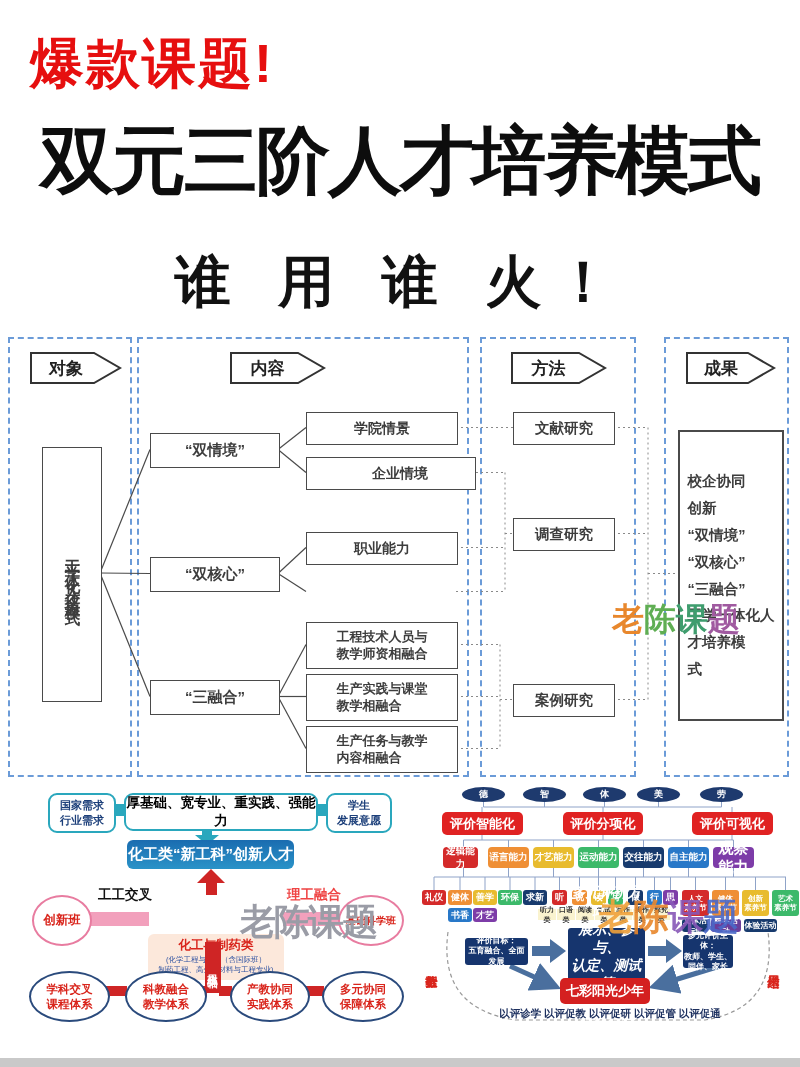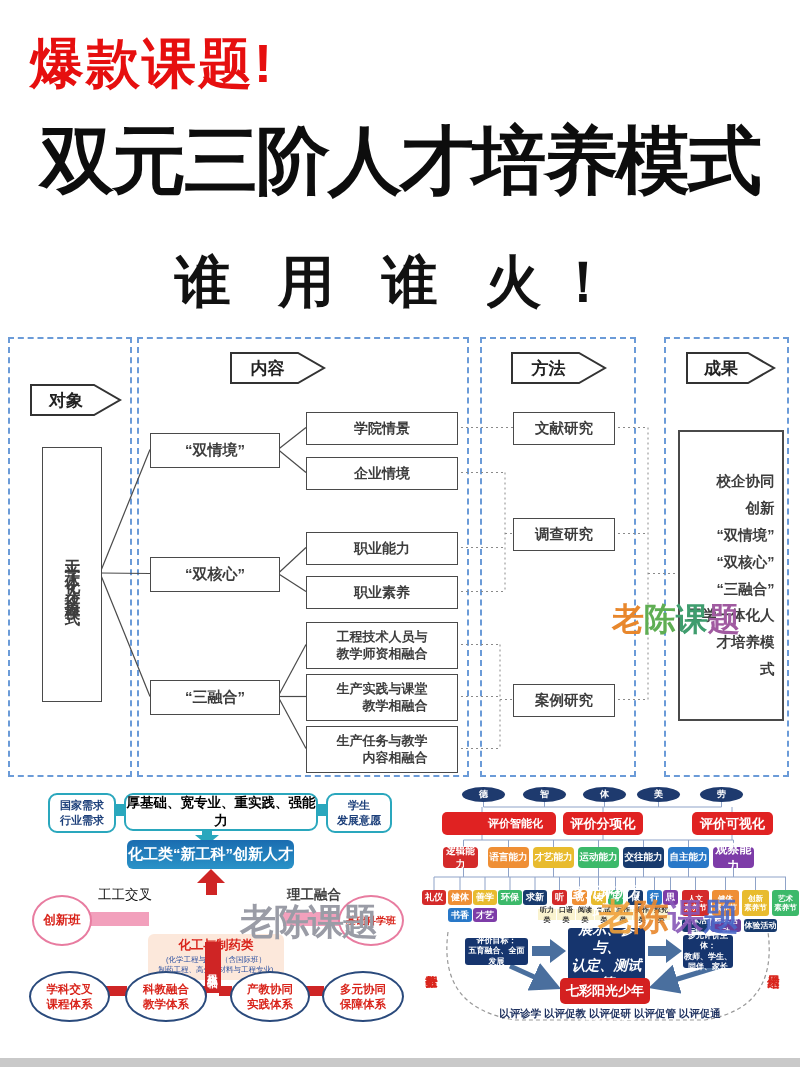--- a/index.html
+++ b/index.html
@@ -9,21 +9,21 @@
   .ctr{display:flex;align-items:center;justify-content:center;text-align:center;}
   .pre{white-space:pre-line;}
   
   .badge{left:30px;top:28px;font-size:54px;font-weight:900;color:#e60f0f;letter-spacing:2px;}
   .title{left:0;top:112px;width:800px;text-align:center;font-size:74px;font-weight:900;color:#0d0d0d;letter-spacing:-2px;}
   .subtitle{left:0;top:245px;width:800px;text-align:center;font-family:"DejaVu Serif",serif;
             font-size:56px;font-weight:700;color:#111;letter-spacing:14px;}
   
   .dashcol{border:2px dashed #6b9bd8;background:transparent;}
   .fbox{border:1.5px solid #4a4a4a;background:#fff;color:#3d3d3d;font-weight:600;
-        display:flex;align-items:center;justify-content:center;text-align:right;}
+        display:flex;align-items:center;justify-content:center;text-align:left;}
   .flag{z-index:2;}
   .flag .flag-text{position:absolute;left:0;top:0;width:78%;height:100%;display:flex;align-items:center;
         justify-content:center;font-size:17px;font-weight:800;color:#222;}
   .vtext{writing-mode:vertical-rl;text-orientation:upright;}
   .wm{font-weight:900;z-index:9;pointer-events:none;}
   
   .tealbox{border:2.5px solid #2aa7bd;border-radius:9px;background:#fff;font-weight:800;color:#1c3f7a;}
   .pellipse{border:2.5px solid #e87ca0;border-radius:50%;background:#fff;color:#d9251c;font-weight:800;}
   .nellipse{border:2.5px solid #2a4a7c;border-radius:50%;background:#fff;color:#d9251c;font-weight:800;line-height:1.25;}
   
@@ -77,21 +77,21 @@
         <line x1="500" y1="309.5" x2="500" y2="413.5"></line>
           <line x1="500" y1="364.5" x2="513" y2="364.5"></line>
         <line x1="613" y1="92.5" x2="648" y2="92.5"></line>
           <line x1="613" y1="198.5" x2="648" y2="198.5"></line>
           <line x1="613" y1="364.5" x2="648" y2="364.5"></line>
         <line x1="648" y1="92.5" x2="648" y2="364.5"></line>
           <line x1="648" y1="238.5" x2="678" y2="238.5"></line>
       </g>
     </svg>
 
-    <div class="abs flag" style="left:30px;top:352px;width:92px;height:32px;margin-top:32px;">
+    <div class="abs flag" style="left:30px;top:352px;width:92px;height:32px;">
       <svg width="92" height="32">
           <polygon points="1,1 64,1 90,16 64,31 1,31" fill="#fff" stroke="#333" stroke-width="2"></polygon>
         </svg>
       <span class="flag-text">对象</span>
     </div>
     <div class="abs flag" style="left:230px;top:352px;width:96px;height:32px;">
       <svg width="96" height="32">
           <polygon points="1,1 68,1 94,16 68,31 1,31" fill="#fff" stroke="#333" stroke-width="2"></polygon>
         </svg>
       <span class="flag-text">内容</span>
@@ -109,23 +109,22 @@
       <span class="flag-text">成果</span>
     </div>
 
     <div class="abs fbox vtext" style="left:42px;top:447px;width:58px;height:253px;font-size:15.5px;letter-spacing:5px;">工学一体化人才培养模式</div>
 
     <div class="abs fbox" style="left:150px;top:433px;width:128px;height:33px;font-size:15px;">“双情境”</div>
     <div class="abs fbox" style="left:150px;top:557px;width:128px;height:33px;font-size:15px;">“双核心”</div>
     <div class="abs fbox" style="left:150px;top:680px;width:128px;height:33px;font-size:15px;">“三融合”</div>
 
     <div class="abs fbox" style="left:306px;top:412px;width:150px;height:31px;font-size:14px;">学院情景</div>
-    <div class="abs fbox" style="left:306px;top:457px;width:150px;height:31px;font-size:14px;">企业情境</div>
+    <div class="abs fbox" style="left:306px;top:457px;width:150px;height:31px;font-size:14px;padding-left:18px;">企业情境</div>
     <div class="abs fbox" style="left:306px;top:532px;width:150px;height:31px;font-size:14px;">职业能力</div>
-    <div class="abs fbox" style="left:306px;top:576px;width:150px;height:31px;font-size:14px;">职业素养</div>
     <div class="abs fbox pre" style="left:306px;top:622px;width:150px;height:45px;font-size:13px;line-height:1.3;">工程技术人员与
 教学师资相融合</div>
     <div class="abs fbox pre" style="left:306px;top:674px;width:150px;height:45px;font-size:13px;line-height:1.3;">生产实践与课堂
 教学相融合</div>
     <div class="abs fbox pre" style="left:306px;top:726px;width:150px;height:45px;font-size:13px;line-height:1.3;">生产任务与教学
 内容相融合</div>
 
     <div class="abs fbox" style="left:513px;top:412px;width:100px;height:31px;font-size:14.5px;">文献研究</div>
     <div class="abs fbox" style="left:513px;top:518px;width:100px;height:31px;font-size:14.5px;">调查研究</div>
     <div class="abs fbox" style="left:513px;top:684px;width:100px;height:31px;font-size:14.5px;">案例研究</div>
@@ -161,22 +160,22 @@
     </svg>
 
     <div class="abs ctr tealbox pre" style="left:48px;top:13px;width:64px;height:36px;font-size:11px;line-height:1.35;">国家需求
 行业需求</div>
     <div class="abs ctr tealbox" style="left:124px;top:13px;width:190px;height:34px;font-size:13.5px;color:#000000;">厚基础、宽专业、重实践、强能力</div>
     <div class="abs ctr tealbox pre" style="left:326px;top:13px;width:62px;height:36px;font-size:11px;line-height:1.35;">学生
 发展意愿</div>
 
     <div class="abs ctr" style="left:127px;top:60px;width:167px;height:29px;border-radius:6px;background:linear-gradient(180deg,#1a6cb0,#2a93c8);color:#fff;font-weight:800;font-size:15px;">化工类“新工科”创新人才</div>
 
-    <div class="abs" style="left:98px;top:106px;font-size:13.5px;font-weight:400;color:#111;">工工交叉</div>
-    <div class="abs" style="left:287px;top:106px;font-size:13.5px;font-weight:800;color:#404040;">理工融合</div>
+    <div class="abs" style="left:98px;top:106px;font-size:13.5px;font-weight:700;color:#111;">工工交叉</div>
+    <div class="abs" style="left:287px;top:106px;font-size:13.5px;font-weight:800;color:#ef4444;">理工融合</div>
 
     <div class="abs ctr pellipse" style="left:32px;top:115px;width:56px;height:47px;font-size:12.5px;">创新班</div>
     <div class="abs ctr pellipse" style="left:338px;top:115px;width:62px;height:47px;font-size:10px;">基础科学班</div>
 
     <div class="abs" style="left:148px;top:114px;width:136px;height:46px;border-radius:6px;background:#fce8db;text-align:center;margin-top:40px;">
       <div style="font-size:12.5px;font-weight:800;color:#d9251c;margin-top:3px;">化工与制药类</div>
       <div class="pre" style="font-size:7.5px;color:#2a4fa0;line-height:1.35;margin-top:1px;">(化学工程与工艺（含国际班）
 制药工程、高分子材料与工程专业)</div>
     </div>
 
@@ -255,31 +254,31 @@
       <line x1="90" y1="186" x2="132" y2="205" stroke="#4a6f9e" stroke-width="5" marker-end="url(#ah)"></line>
       <line x1="300" y1="186" x2="238" y2="205" stroke="#4a6f9e" stroke-width="5" marker-end="url(#ah)"></line>
     </svg>
 
     <div class="abs ctr oval5" style="left:42px;top:7px;width:43px;height:15px;font-size:9px;">德</div>
     <div class="abs ctr oval5" style="left:103px;top:7px;width:43px;height:15px;font-size:9px;">智</div>
     <div class="abs ctr oval5" style="left:163px;top:7px;width:43px;height:15px;font-size:9px;">体</div>
     <div class="abs ctr oval5" style="left:217px;top:7px;width:43px;height:15px;font-size:9px;">美</div>
     <div class="abs ctr oval5" style="left:280px;top:7px;width:43px;height:15px;font-size:9px;">劳</div>
 
-    <div class="abs ctr redbar" style="left: 22px; top: 32px; width: 81px; height: 23px; font-size: 11px; background-color: rgb(224, 34, 34); padding-left: 33px;">评价智能化</div>
+    <div class="abs ctr redbar" style="left: 22px; top: 32px; width: 81px; height: 23px; font-size: 13px; background-color: rgb(224, 34, 34);">评价智能化</div>
     <div class="abs ctr redbar" style="left: 143px; top: 32px; width: 80px; height: 23px; font-size: 13px; background-color: rgb(224, 34, 34);">评价分项化</div>
     <div class="abs ctr redbar" style="left: 272px; top: 32px; width: 81px; height: 23px; font-size: 13px; background-color: rgb(224, 34, 34);">评价可视化</div>
 
     <div class="abs ctr abil" style="left: 23px; top: 67px; width: 35px; height: 21px; font-size: 9.5px; background-color: rgb(212, 42, 42);">逻辑能力</div>
     <div class="abs ctr abil" style="left: 68px; top: 67px; width: 41px; height: 21px; font-size: 9.5px; background-color: rgb(239, 143, 53);">语言能力</div>
     <div class="abs ctr abil" style="left: 113px; top: 67px; width: 41px; height: 21px; font-size: 9.5px; background-color: rgb(232, 187, 46);">才艺能力</div>
     <div class="abs ctr abil" style="left: 158px; top: 67px; width: 41px; height: 21px; font-size: 9.5px; background-color: rgb(60, 185, 106);">运动能力</div>
     <div class="abs ctr abil" style="left: 203px; top: 67px; width: 41px; height: 21px; font-size: 9.5px; background-color: rgb(23, 58, 109);">交往能力</div>
     <div class="abs ctr abil" style="left: 248px; top: 67px; width: 41px; height: 21px; font-size: 9.5px; background-color: rgb(40, 120, 200);">自主能力</div>
-    <div class="abs ctr abil" style="left: 293px; top: 67px; width: 41px; height: 21px; font-size: 12px; background-color: rgb(125, 60, 168);">观察能力</div>
+    <div class="abs ctr abil" style="left: 293px; top: 67px; width: 41px; height: 21px; font-size: 15px; background-color: rgb(125, 60, 168);">观察能力</div>
 
     <div class="abs ctr item" style="left: 2px; top: 110px; width: 24px; height: 15px; font-size: 9px; background-color: rgb(212, 42, 42);">礼仪</div>
     <div class="abs ctr item" style="left: 28px; top: 110px; width: 24px; height: 15px; font-size: 9px; background-color: rgb(239, 143, 53);">健体</div>
     <div class="abs ctr item" style="left: 53px; top: 110px; width: 24px; height: 15px; font-size: 9px; background-color: rgb(232, 187, 46);">善学</div>
     <div class="abs ctr item" style="left: 78px; top: 110px; width: 24px; height: 15px; font-size: 9px; background-color: rgb(60, 185, 106);">环保</div>
     <div class="abs ctr item" style="left: 103px; top: 110px; width: 24px; height: 15px; font-size: 9px; background-color: rgb(23, 58, 109);">求新</div>
     <div class="abs ctr item" style="left: 132px; top: 110px; width: 15px; height: 15px; font-size: 9px; background-color: rgb(212, 42, 42);">听</div>
     <div class="abs ctr item" style="left: 152px; top: 110px; width: 15px; height: 15px; font-size: 9px; background-color: rgb(239, 143, 53);">说</div>
     <div class="abs ctr item" style="left: 171px; top: 110px; width: 15px; height: 15px; font-size: 9px; background-color: rgb(232, 187, 46);">读</div>
     <div class="abs ctr item" style="left: 188px; top: 110px; width: 15px; height: 15px; font-size: 9px; background-color: rgb(60, 185, 106);">写</div>

